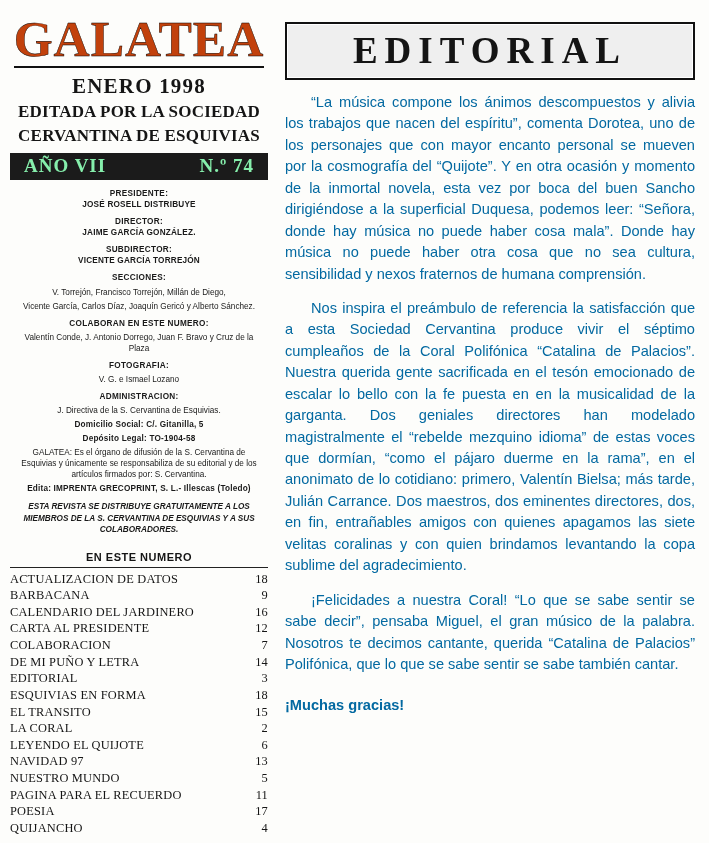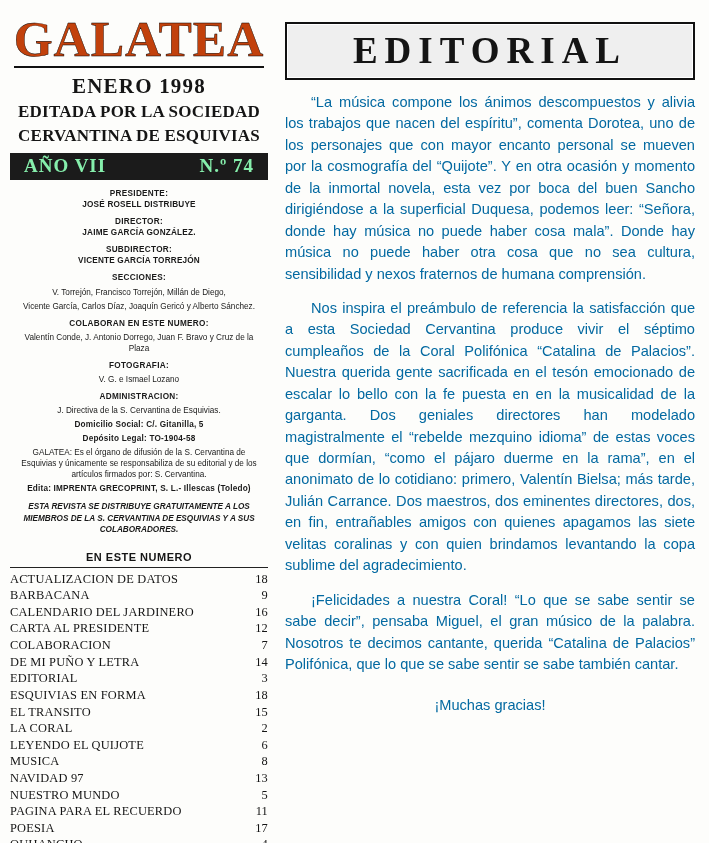--- a/index.html
+++ b/index.html
@@ -153,22 +153,22 @@
   .body-text p {
     font-family: "Liberation Sans", sans-serif;
     font-size: 14.6px;
     line-height: 1.47;
     text-align: justify;
     margin: 0 0 13px 0;
     color: #0369a1;
   }
   .body-text p.indent { text-indent: 26px; }
   .body-text p.center {
-    text-align: center;
-    font-weight: normal;
+    text-align: left;
+    font-weight: bold;
     margin-top: 20px;
   }
   .watermark {
     position: absolute;
     left: 300px;
     top: 53px;
     font-family: "Liberation Serif", serif;
     font-size: 30px;
     font-weight: bold;
     letter-spacing: 6px;
@@ -268,24 +268,20 @@
           <span class="t">EL TRANSITO</span>
           <span class="p">15</span>
         </div>
       <div class="toc-row">
           <span class="t">LA CORAL</span>
           <span class="p">2</span>
         </div>
       <div class="toc-row">
           <span class="t">LEYENDO EL QUIJOTE</span>
           <span class="p">6</span>
-        </div>
-      <div class="toc-row">
-          <span class="t">MUSICA</span>
-          <span class="p">8</span>
         </div>
       <div class="toc-row">
           <span class="t">NAVIDAD 97</span>
           <span class="p">13</span>
         </div>
       <div class="toc-row">
           <span class="t">NUESTRO MUNDO</span>
           <span class="p">5</span>
         </div>
       <div class="toc-row">

